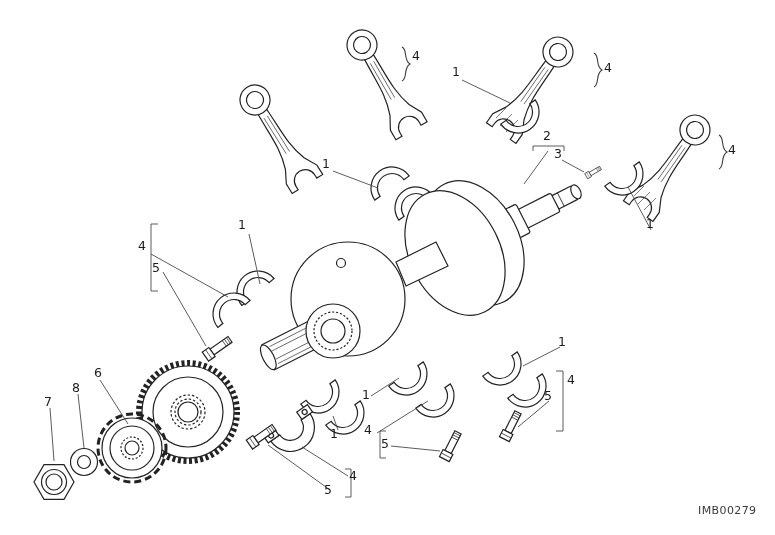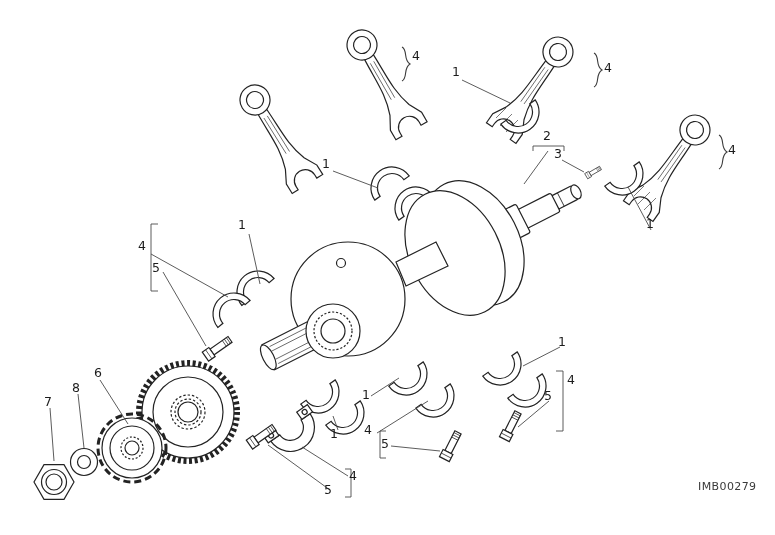--- a/index.html
+++ b/index.html
@@ -186,14 +186,14 @@
   <span class="callout" style="left:362px;top:389px">1</span>
   <span class="callout" style="left:364px;top:424px">4</span>
   <span class="callout" style="left:381px;top:438px">5</span>
   <span class="callout" style="left:330px;top:428px">1</span>
   <span class="callout" style="left:349px;top:470px">4</span>
   <span class="callout" style="left:324px;top:484px">5</span>
   <span class="callout" style="left:94px;top:367px">6</span>
   <span class="callout" style="left:72px;top:382px">8</span>
   <span class="callout" style="left:44px;top:396px">7</span>
 
-  <span class="code" style="left:698px;top:480px">IMB00279</span>
+  <span class="code" style="left:698px;top:504px">IMB00279</span>
 </div>
 
 </body></html>

